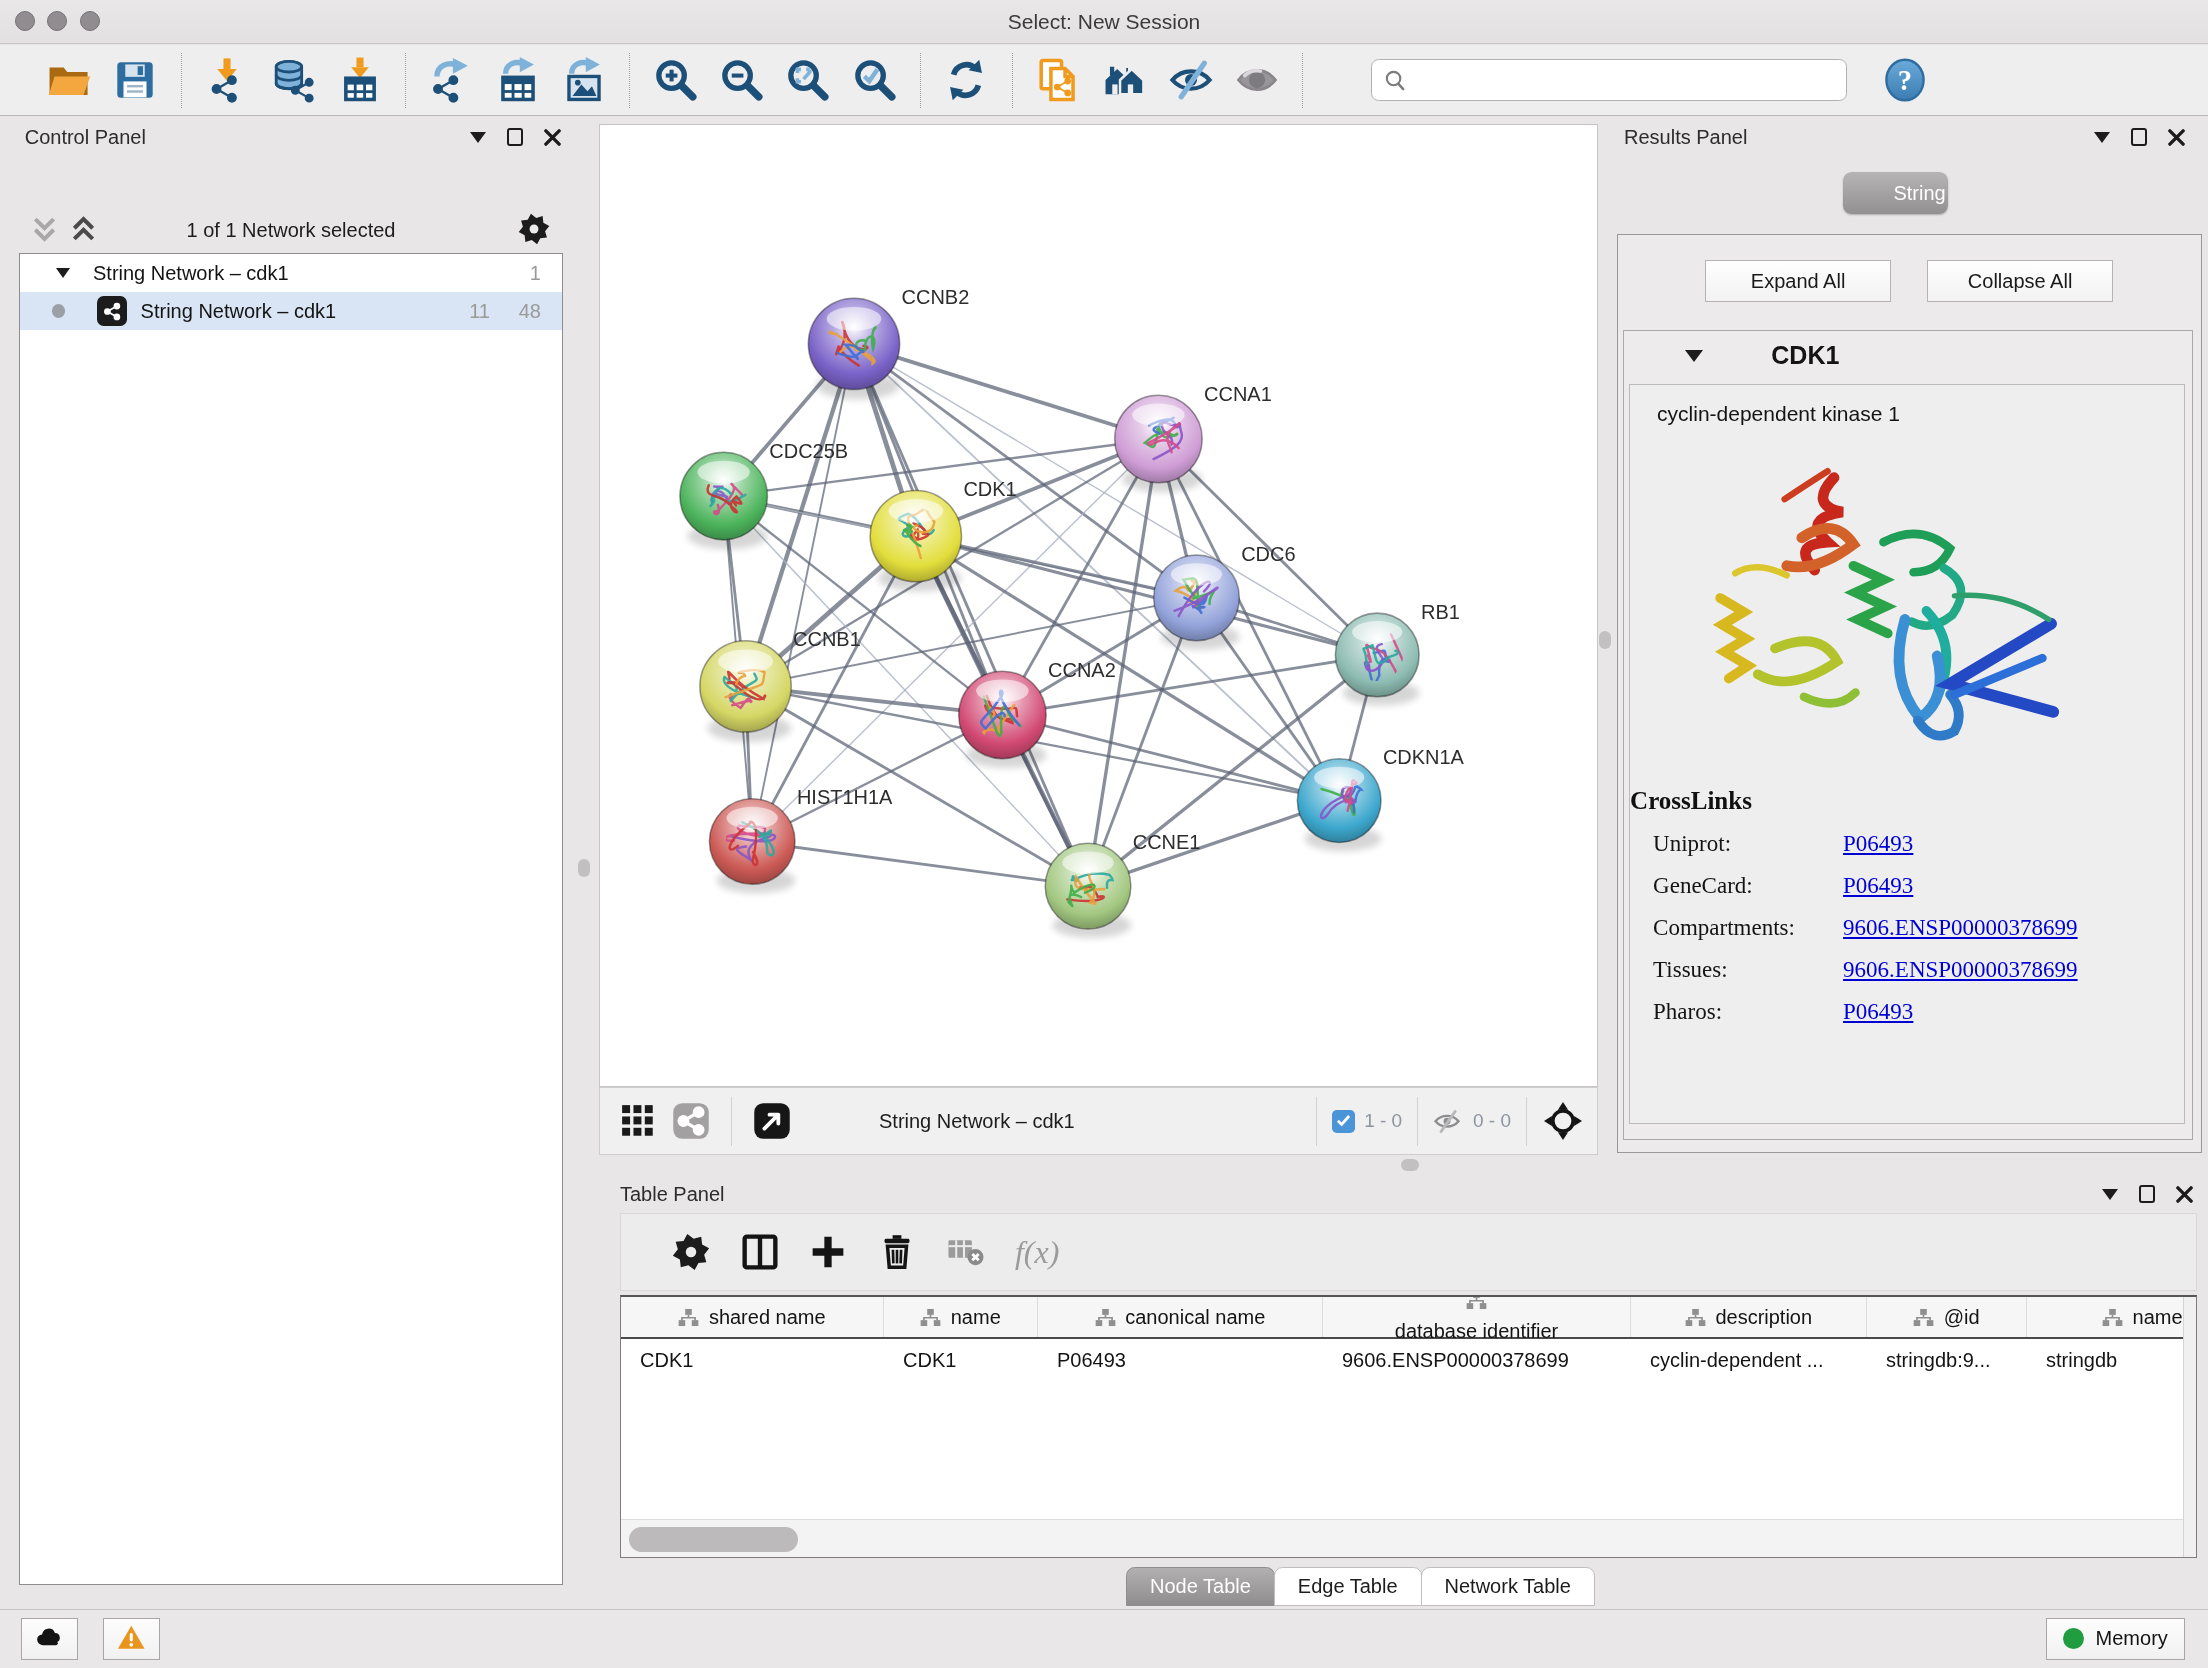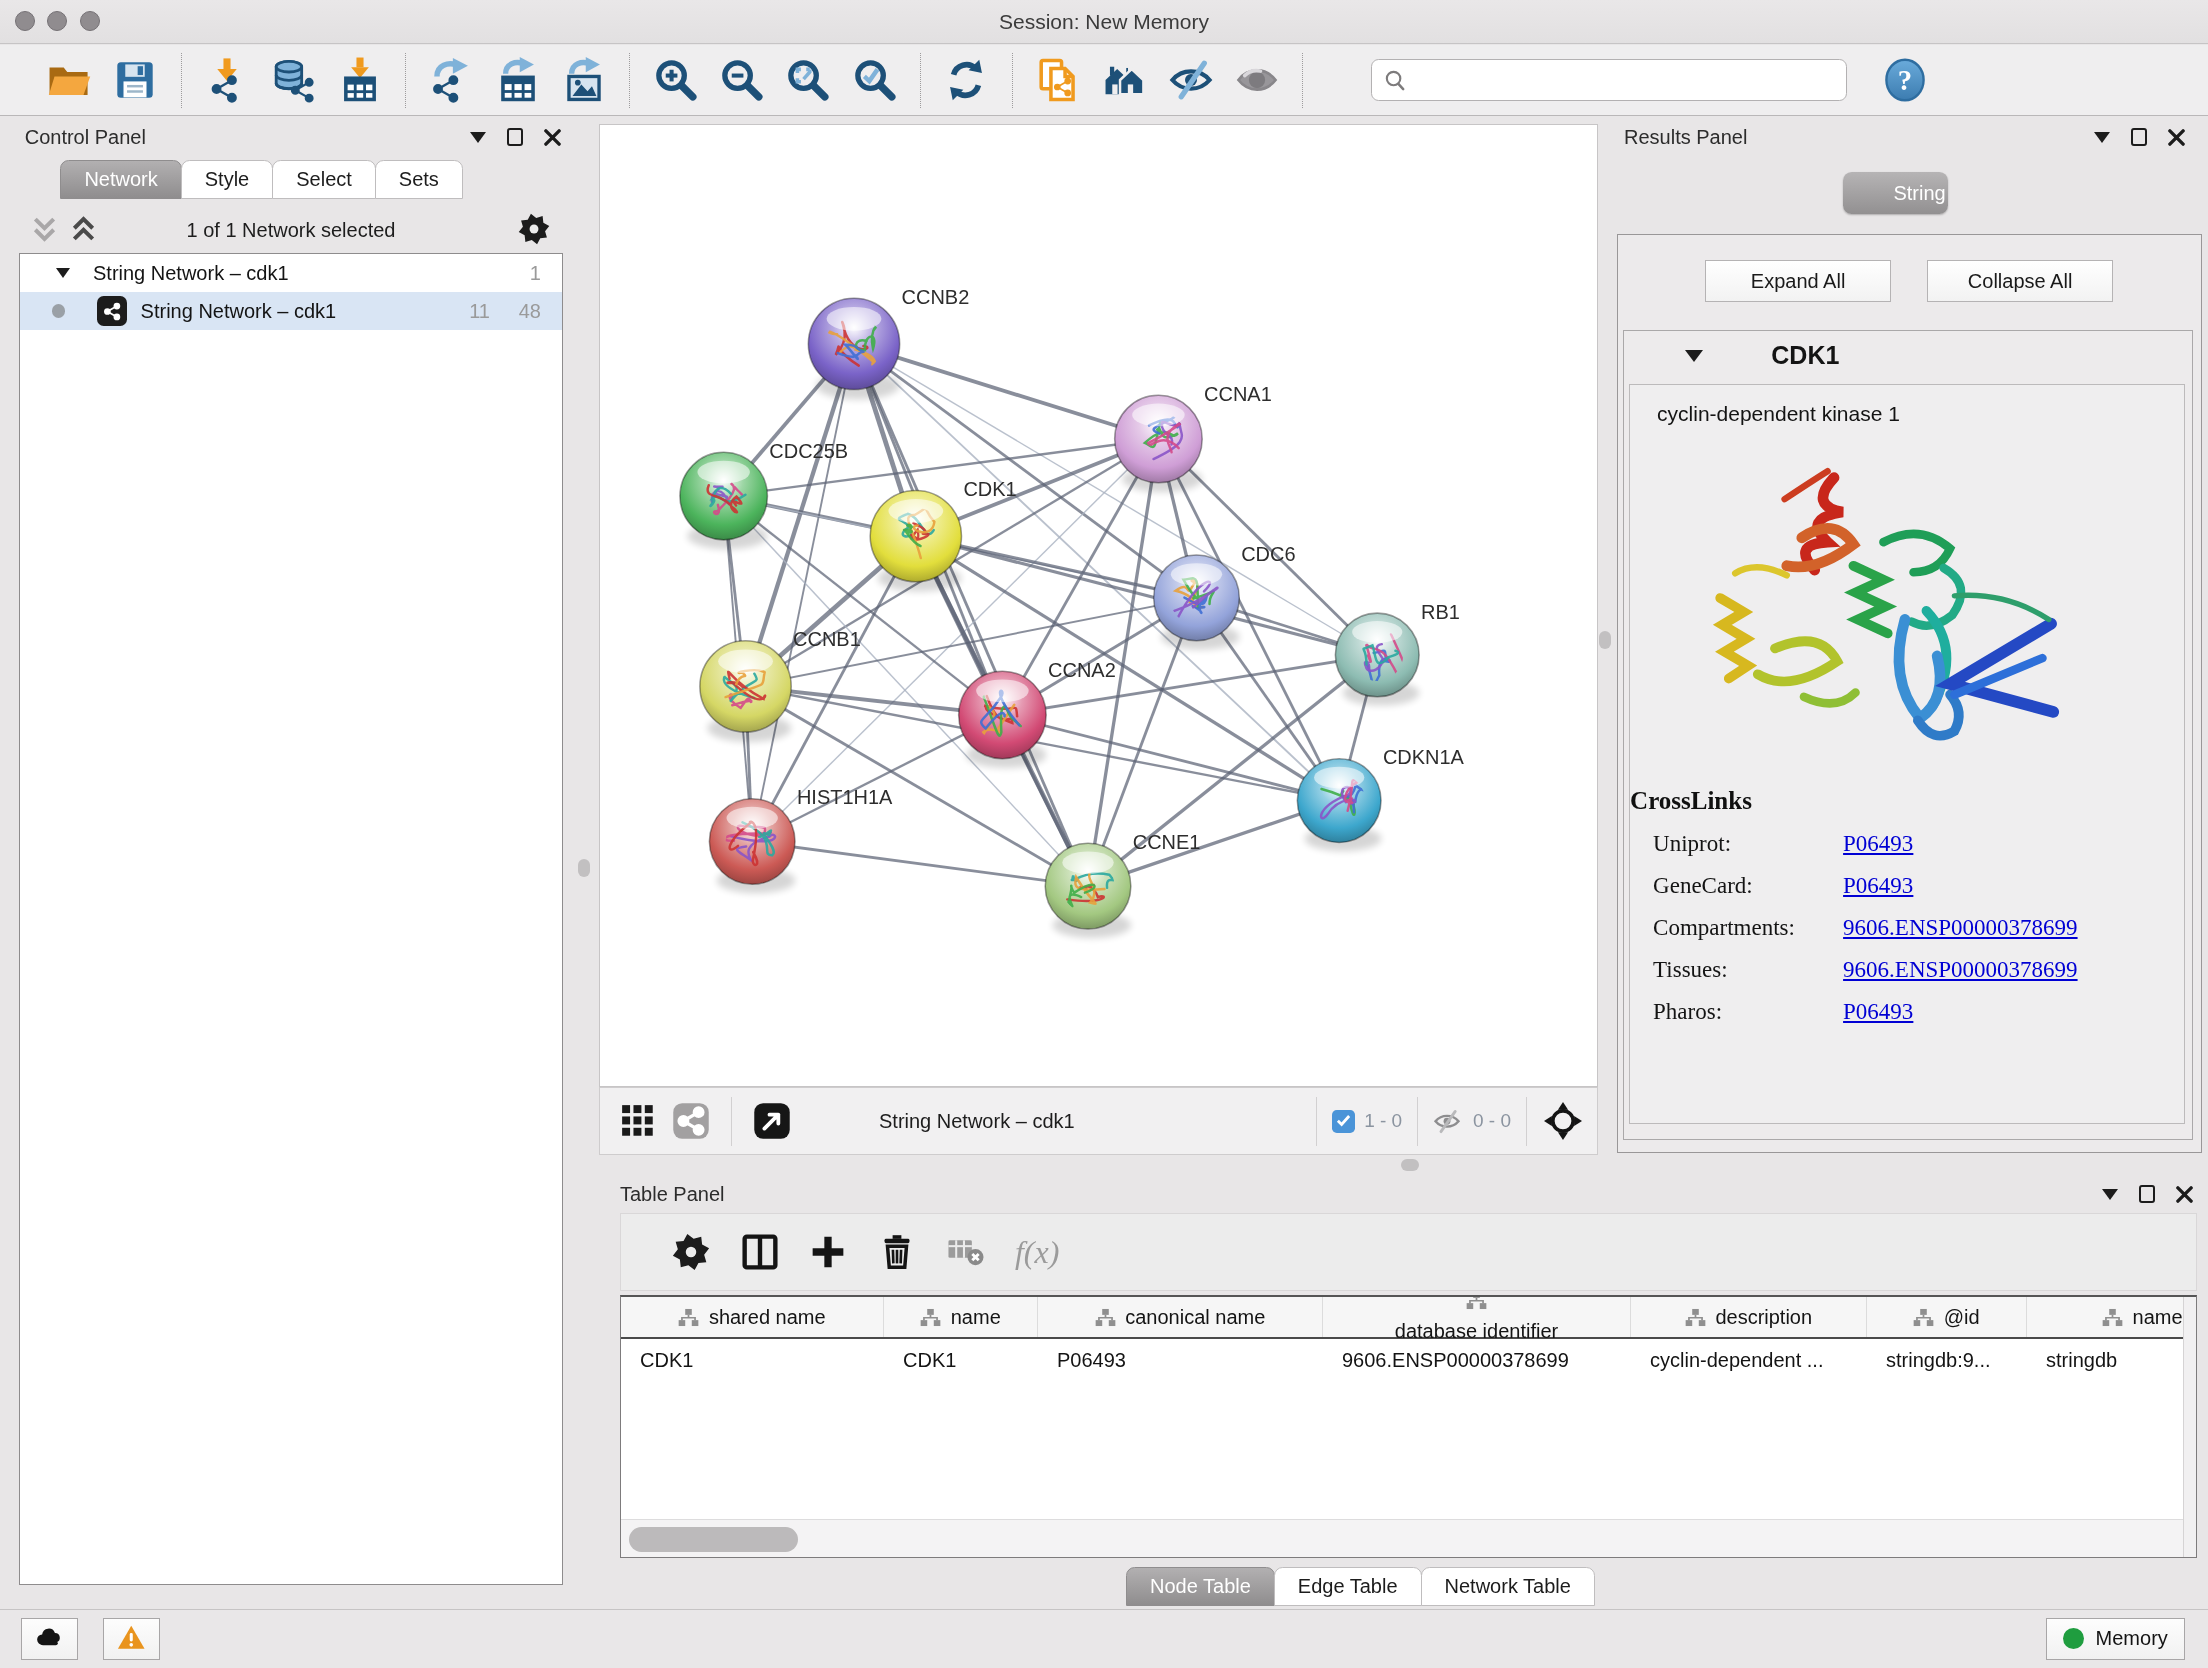--- a/index.html
+++ b/index.html
@@ -112,21 +112,21 @@
 <body>
 
 <div class="window">
 
   <div class="titlebar">
     <div class="traffic">
       <span class="tl-circle"></span>
       <span class="tl-circle"></span>
       <span class="tl-circle"></span>
     </div>
-    <div class="win-title">Session: New Memory</div>
+    <div class="win-title">Select: New Session</div>
   </div>
 
   <div class="toolbar" id="main-toolbar">
       <span class="tb-btn">
         <svg viewBox="0 0 26 26">
           <path d="M2,6 h8 l2,2.5 H23.5 V21.5 H2 Z" fill="#a96a12"></path>
           <path d="M4.8,11 H25 L21.2,21.5 H1.6 Z" fill="#f4a73f"></path>
         </svg>
       </span>
       <span class="tb-btn">
@@ -348,26 +348,20 @@
       <span class="ph-icons" style="right:9.5px;">
         <span class="tri-down"></span>
         <span class="float-sq"></span>
         <span class="x-icon">
             <svg viewBox="0 0 18 18">
               <path d="M2,2 L16,16 M16,2 L2,16" stroke="#1c1c1c" stroke-width="3.6" stroke-linecap="round"></path>
             </svg>
           </span>
       </span>
     </div>
-    <div class="cp-tabs" id="cp-tabs">
-        <span class="tab sel">Network</span>
-        <span class="tab">Style</span>
-        <span class="tab">Select</span>
-        <span class="tab">Sets</span>
-      </div>
     <div class="cp-statusrow">
       <span class="cp-status">1 of 1 Network selected</span>
       <span class="chev"><svg viewBox="0 0 16 17">
             <g fill="none" stroke="#a9a7a8" stroke-width="2.6">
               <polyline points="2,2 8,8 14,2"></polyline>
               <polyline points="2,9 8,15 14,9"></polyline>
             </g>
           </svg></span>
       <span class="chev"><svg viewBox="0 0 16 17">
             <g fill="none" stroke="#4a4a4a" stroke-width="2.6">

